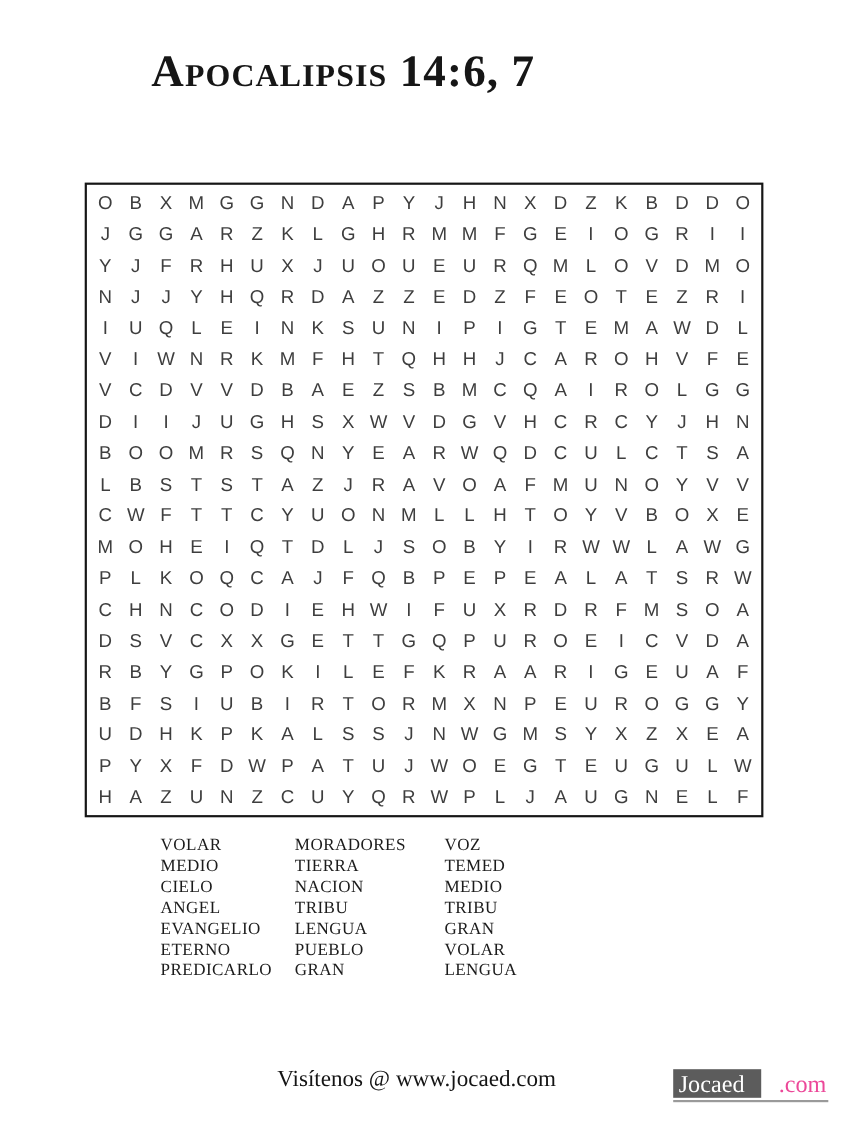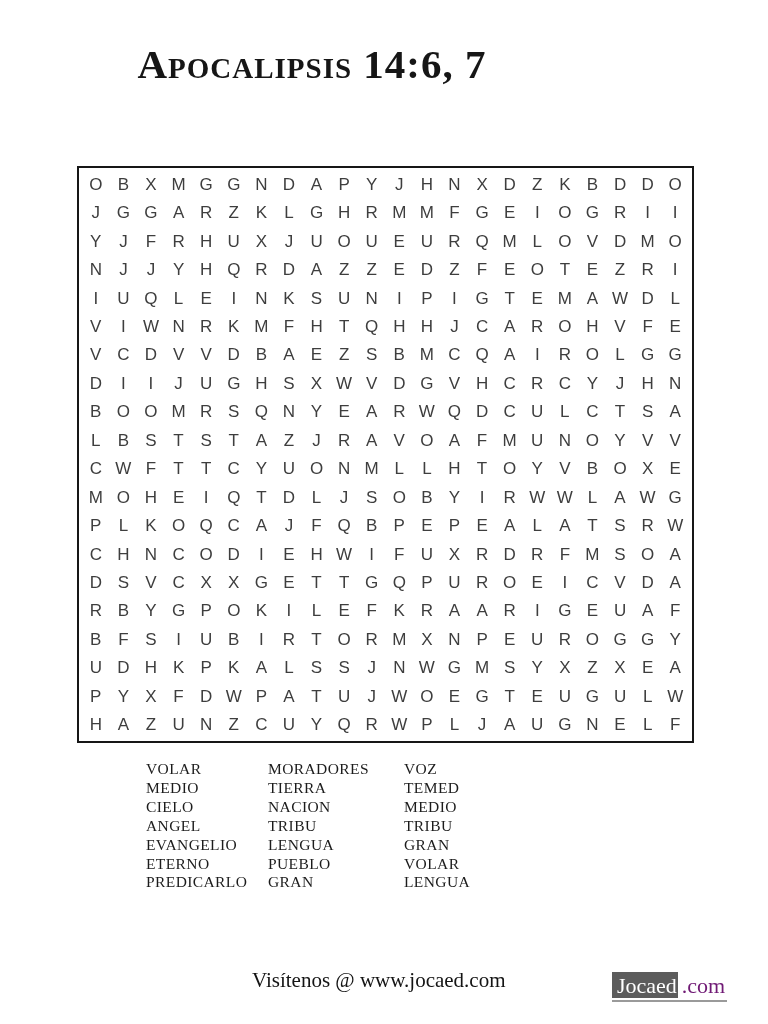--- a/index.html
+++ b/index.html
@@ -81,29 +81,29 @@
     align-items: stretch;
     border-bottom: 2px solid #9a9a9a;
     padding-bottom: 2px;
   }
   .logo .logo-box {
     background: #5c5c5c;
     color: #ffffff;
     font-family: "Liberation Serif", serif;
     font-size: 22px;
     line-height: 26px;
-    padding: 1px 1px 1px 5px;
+    padding: 1px 15px 1px 5px;
     display: inline-block;
   }
   .logo .logo-suffix {
-    color: #701a75;
+    color: #ec4899;
     font-family: "Liberation Serif", serif;
     font-size: 22px;
     line-height: 26px;
-    padding: 1px 2px 1px 4px;
+    padding: 1px 2px 1px 16px;
     display: inline-block;
   }
 </style>
 </head>
 <body>
 
 <h1 class="page-title">Apocalipsis 14:6, 7</h1>
 
 <div class="grid-box">
     <div class="grid-cell">O</div>

